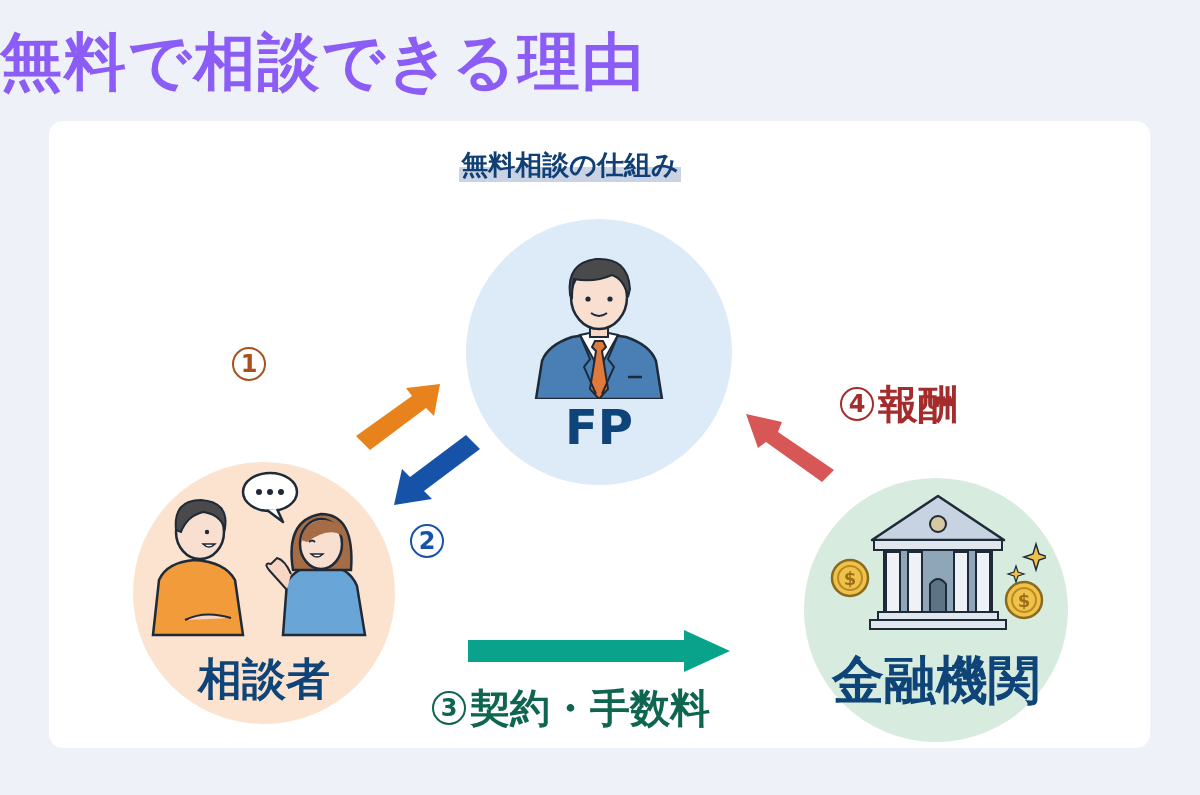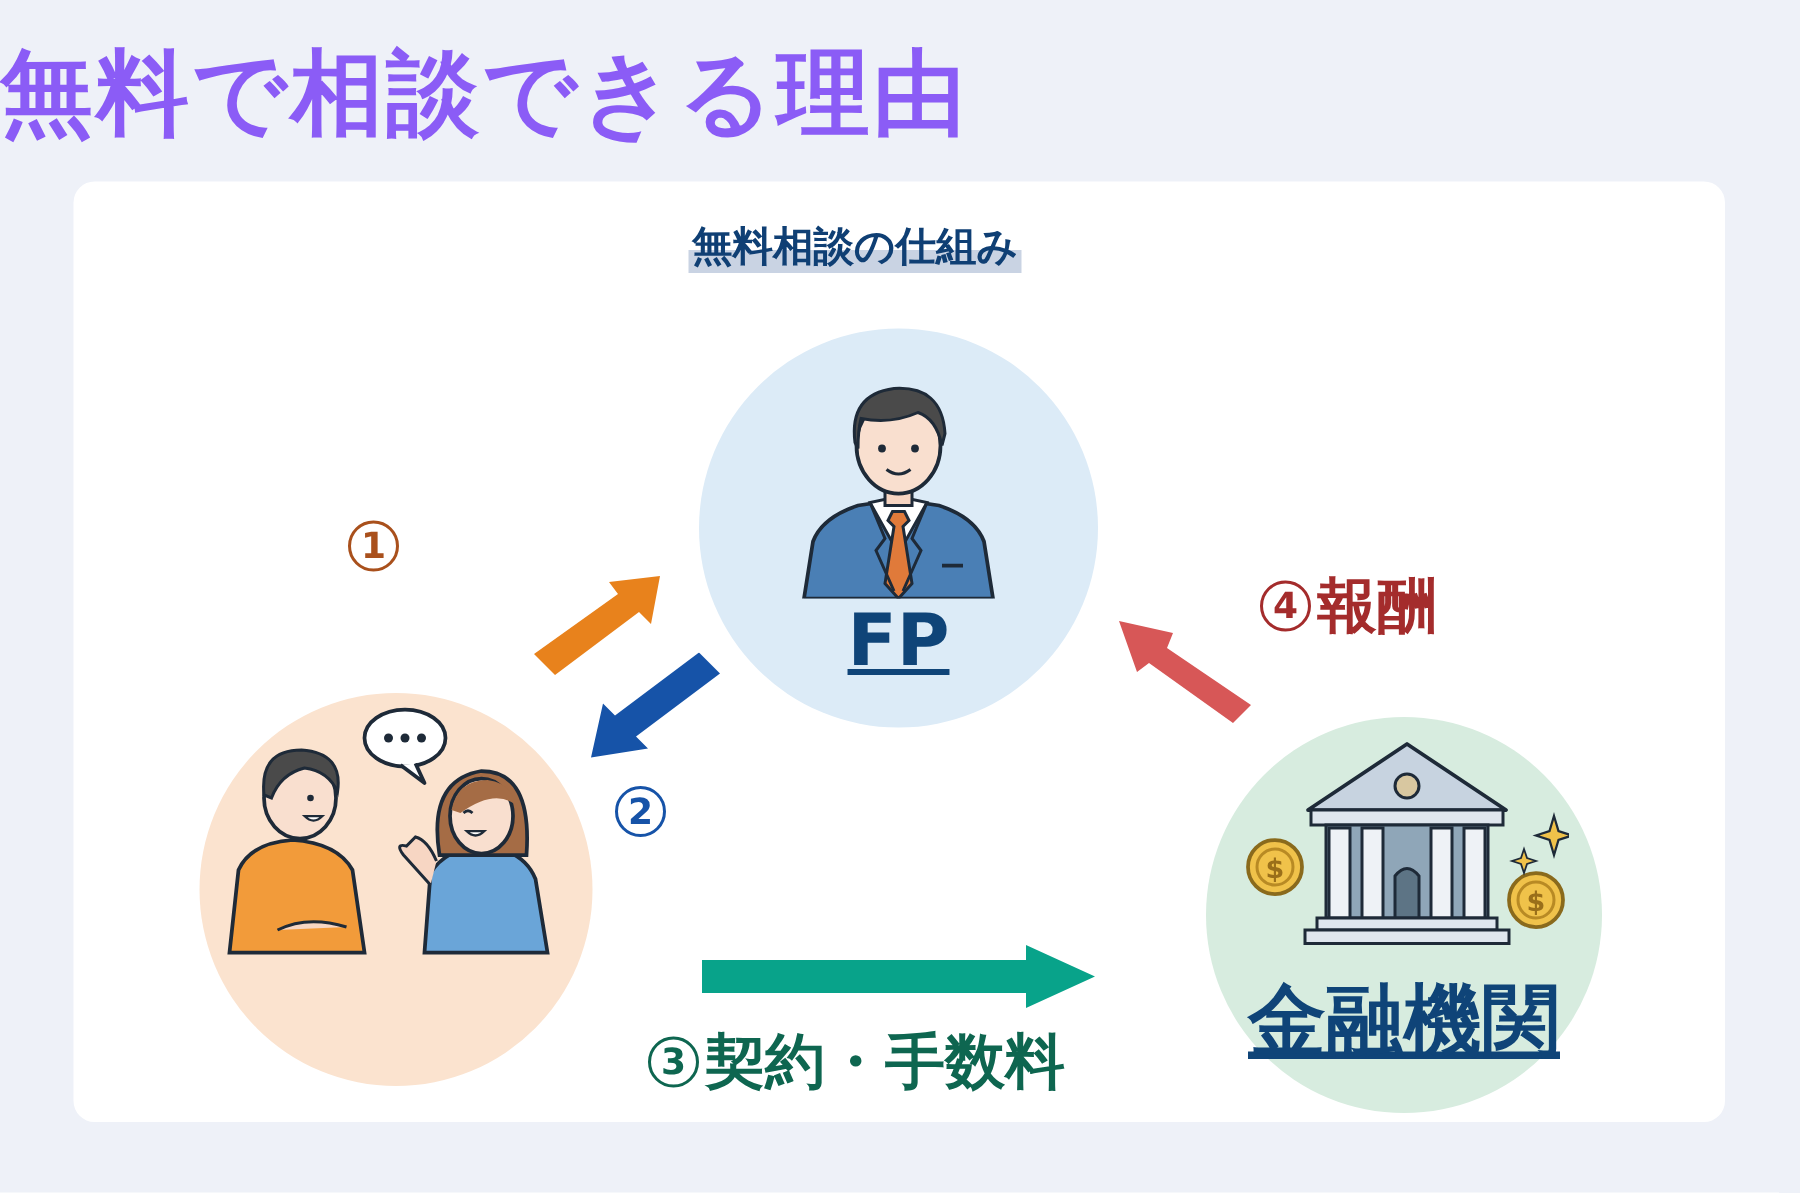--- a/index.html
+++ b/index.html
@@ -20,21 +20,21 @@
     display:inline-block; font-size:27px; font-weight:bold; color:#0f3f74; line-height:34px;
     background:linear-gradient(to bottom, transparent 55%, #c9d3e3 55%, #c9d3e3 100%);
     padding:0 2px;
   }
   .circle { position:absolute; border-radius:50%; }
   .circle-fp { left:466px; top:219px; width:266px; height:266px; background:#dcebf7; }
   .circle-client { left:133px; top:462px; width:262px; height:262px; background:#fbe3cf; }
   .circle-bank { left:804px; top:478px; width:264px; height:264px; background:#d7ecdf; }
   .node-label {
     position:absolute; left:0; width:100%; text-align:center;
-    font-weight:bold; color:#0f4478;text-decoration:underline;
+    font-weight:bold; color:#0f4478;
   }
   .fp-label { top:180px; font-size:48px; }
   .client-label { top:188px; font-size:44px; }
   .bank-label { top:168px; font-size:52px; }
   .illus { position:absolute; }
   .step {
     position:absolute; font-weight:bold; font-size:40px; line-height:48px; white-space:nowrap;
     display:flex; align-items:center;
   }
   .num {
@@ -106,20 +106,21 @@
     <path d="M138 165 L142 112 Q152 96 176 94 Q204 96 212 116 L220 165 Z" fill="#6aa5d8" stroke="#1e2a38" stroke-width="2.5"></path>
 
     <path d="M142 120 L124 100 Q118 92 126 94 L132 88 Q140 90 146 104" fill="#f7d6c3" stroke="#1e2a38" stroke-width="2"></path>
 
     <path d="M148 100 Q140 50 176 44 Q210 44 206 100 Z" fill="#a56c45" stroke="#1e2a38" stroke-width="2.5"></path>
     <ellipse cx="176" cy="74" rx="21" ry="25" fill="#f9dfcf" stroke="#1e2a38" stroke-width="2.5"></ellipse>
     <path d="M156 70 Q160 50 180 50 Q196 52 198 66 Q184 56 162 72 Z" fill="#a56c45"></path>
     <path d="M164 72 Q167 69 170 72" fill="none" stroke="#1e2a38" stroke-width="1.8"></path>
     <path d="M166 84 Q172 90 178 84 Z" fill="#ffffff" stroke="#1e2a38" stroke-width="1.5"></path>
   </svg>
+  <div class="node-label client-label">相談者</div>
 </div>
 
 <div class="circle circle-bank">
   <svg class="illus" style="left:22px;top:4px" width="220" height="150" viewBox="0 0 220 150">
 
     <path d="M46 58 L112 14 L178 58 Z" fill="#c7d3e0" stroke="#1e2a38" stroke-width="2.5" stroke-linejoin="round"></path>
     <circle cx="112" cy="42" r="8" fill="#d8c7a0" stroke="#1e2a38" stroke-width="2"></circle>
     <rect x="48" y="58" width="128" height="10" fill="#dfe6ee" stroke="#1e2a38" stroke-width="2"></rect>
 
     <rect x="58" y="68" width="108" height="62" fill="#8fa6b8" stroke="#1e2a38" stroke-width="2"></rect>

